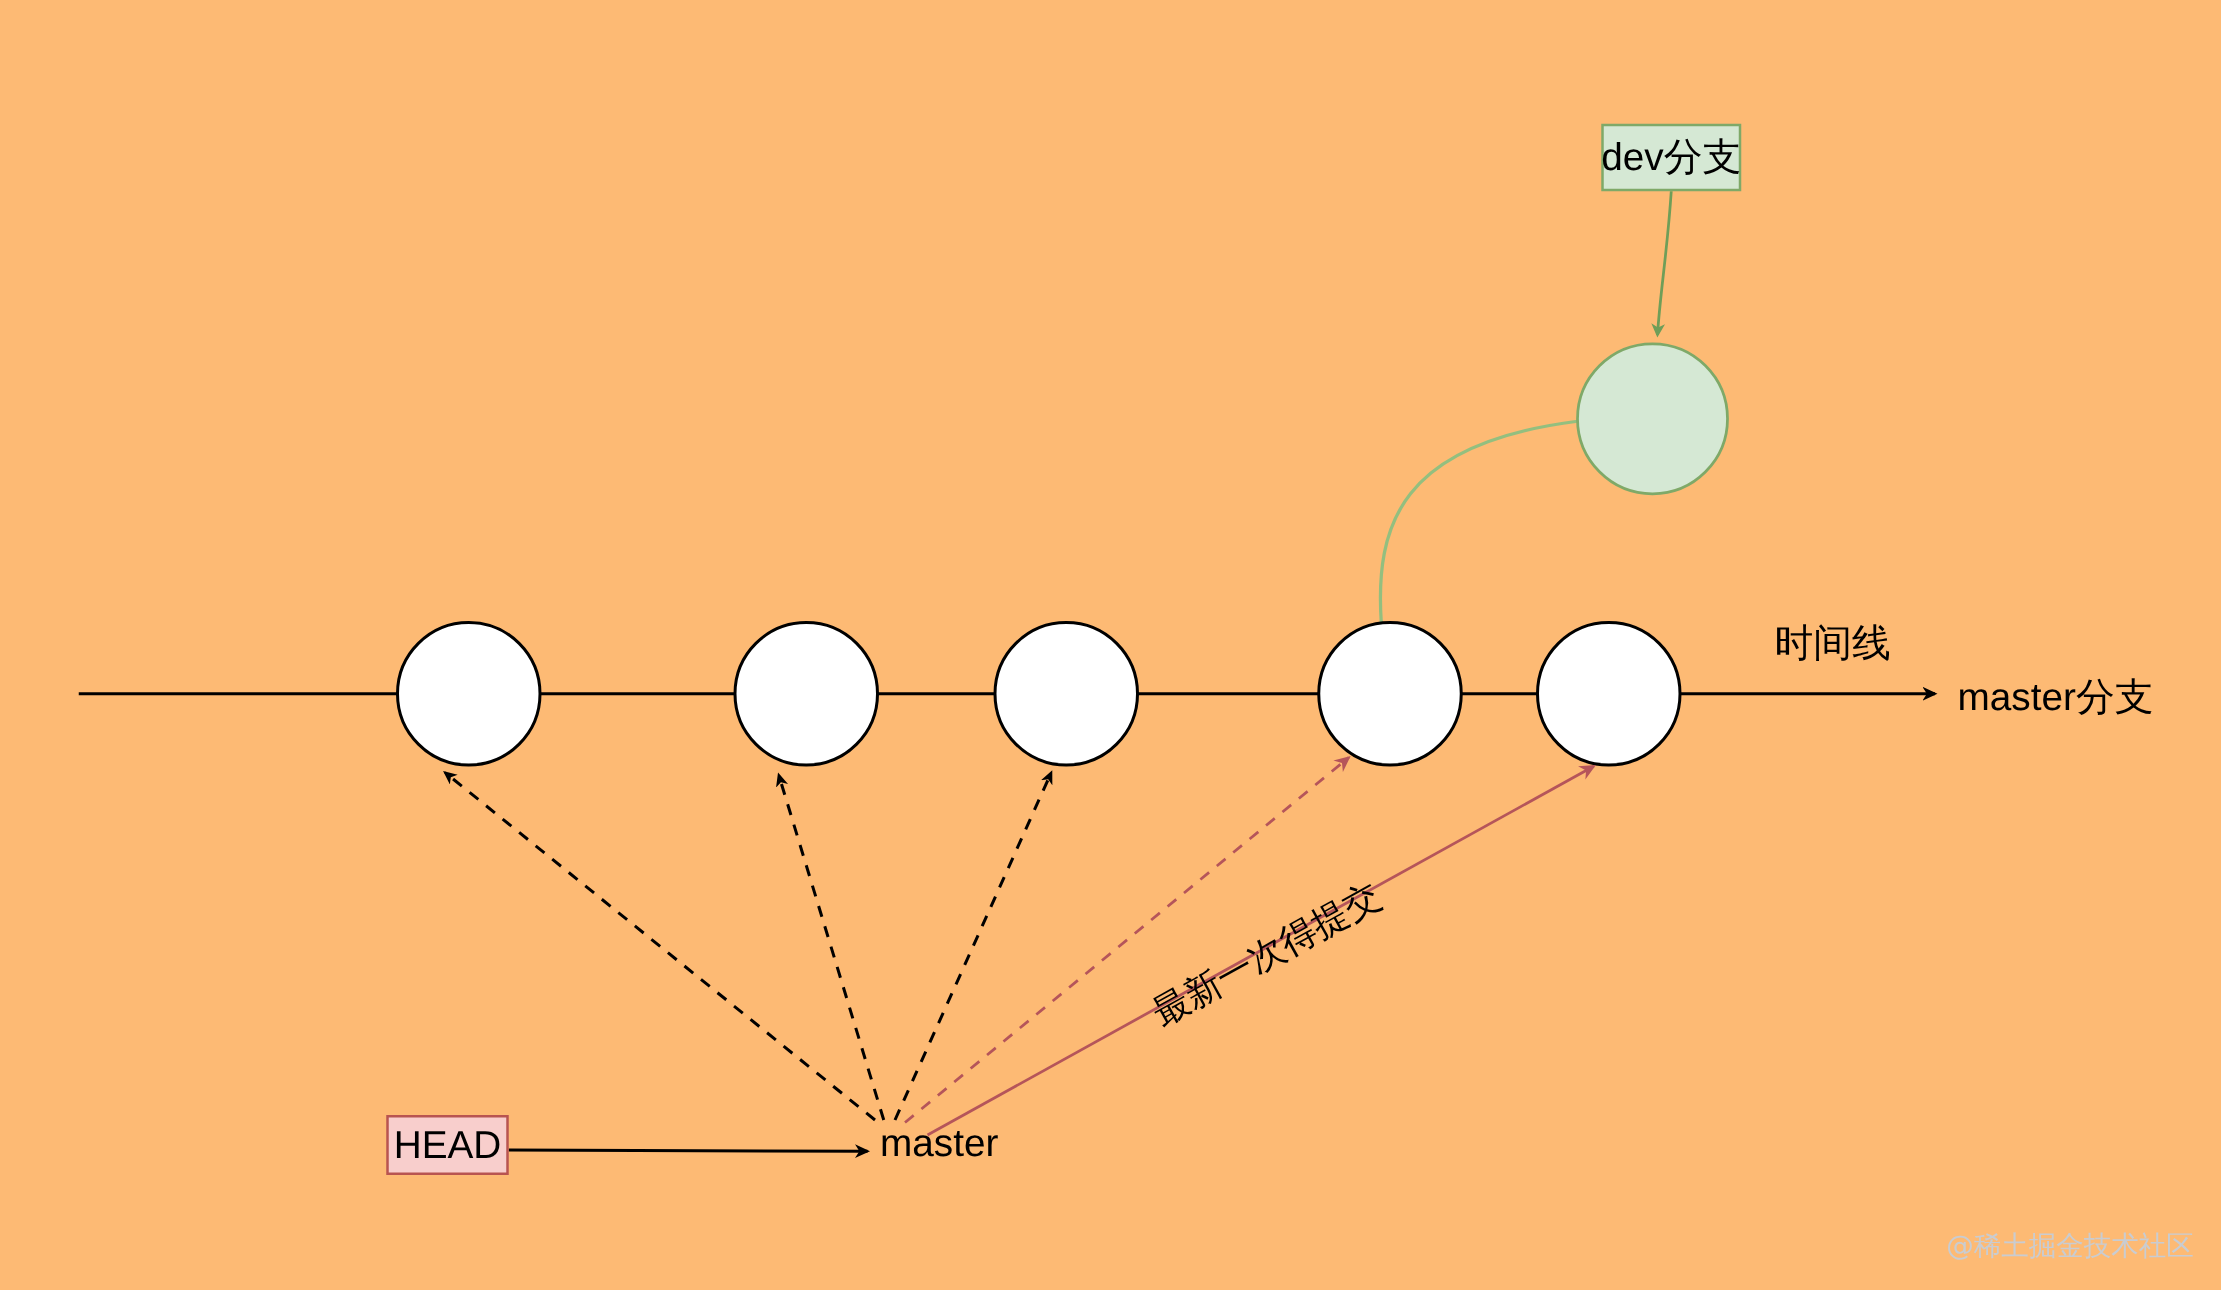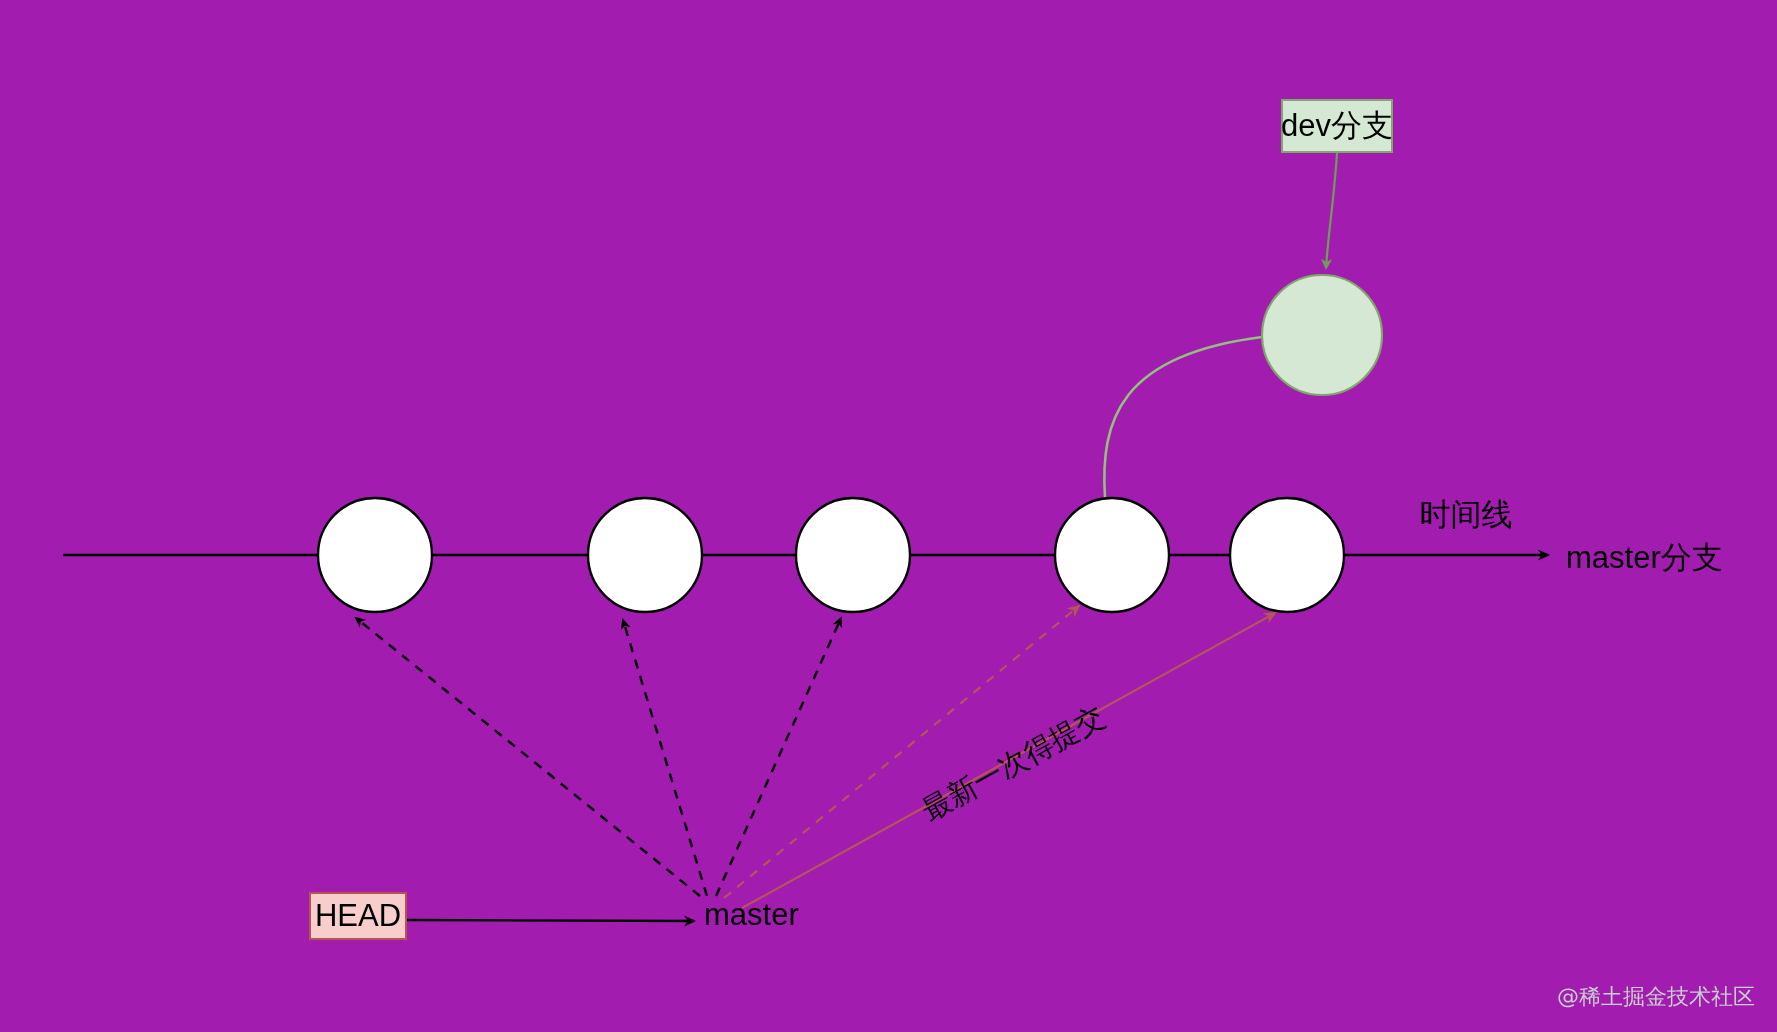--- a/index.html
+++ b/index.html
@@ -7,21 +7,21 @@
     padding: 0;
     background: #ffffff;
   }
   body {
     font-family: "Liberation Sans", "DejaVu Sans", sans-serif;
   }
   #canvas {
     position: relative;
     width: 1777px;
     height: 1032px;
-    background: #a21caf;
+    background: #fdba74;
     overflow: hidden;
   }
   #diagram-svg {
     position: absolute;
     left: 0;
     top: 0;
     width: 1777px;
     height: 1032px;
   }
   .node-label {

